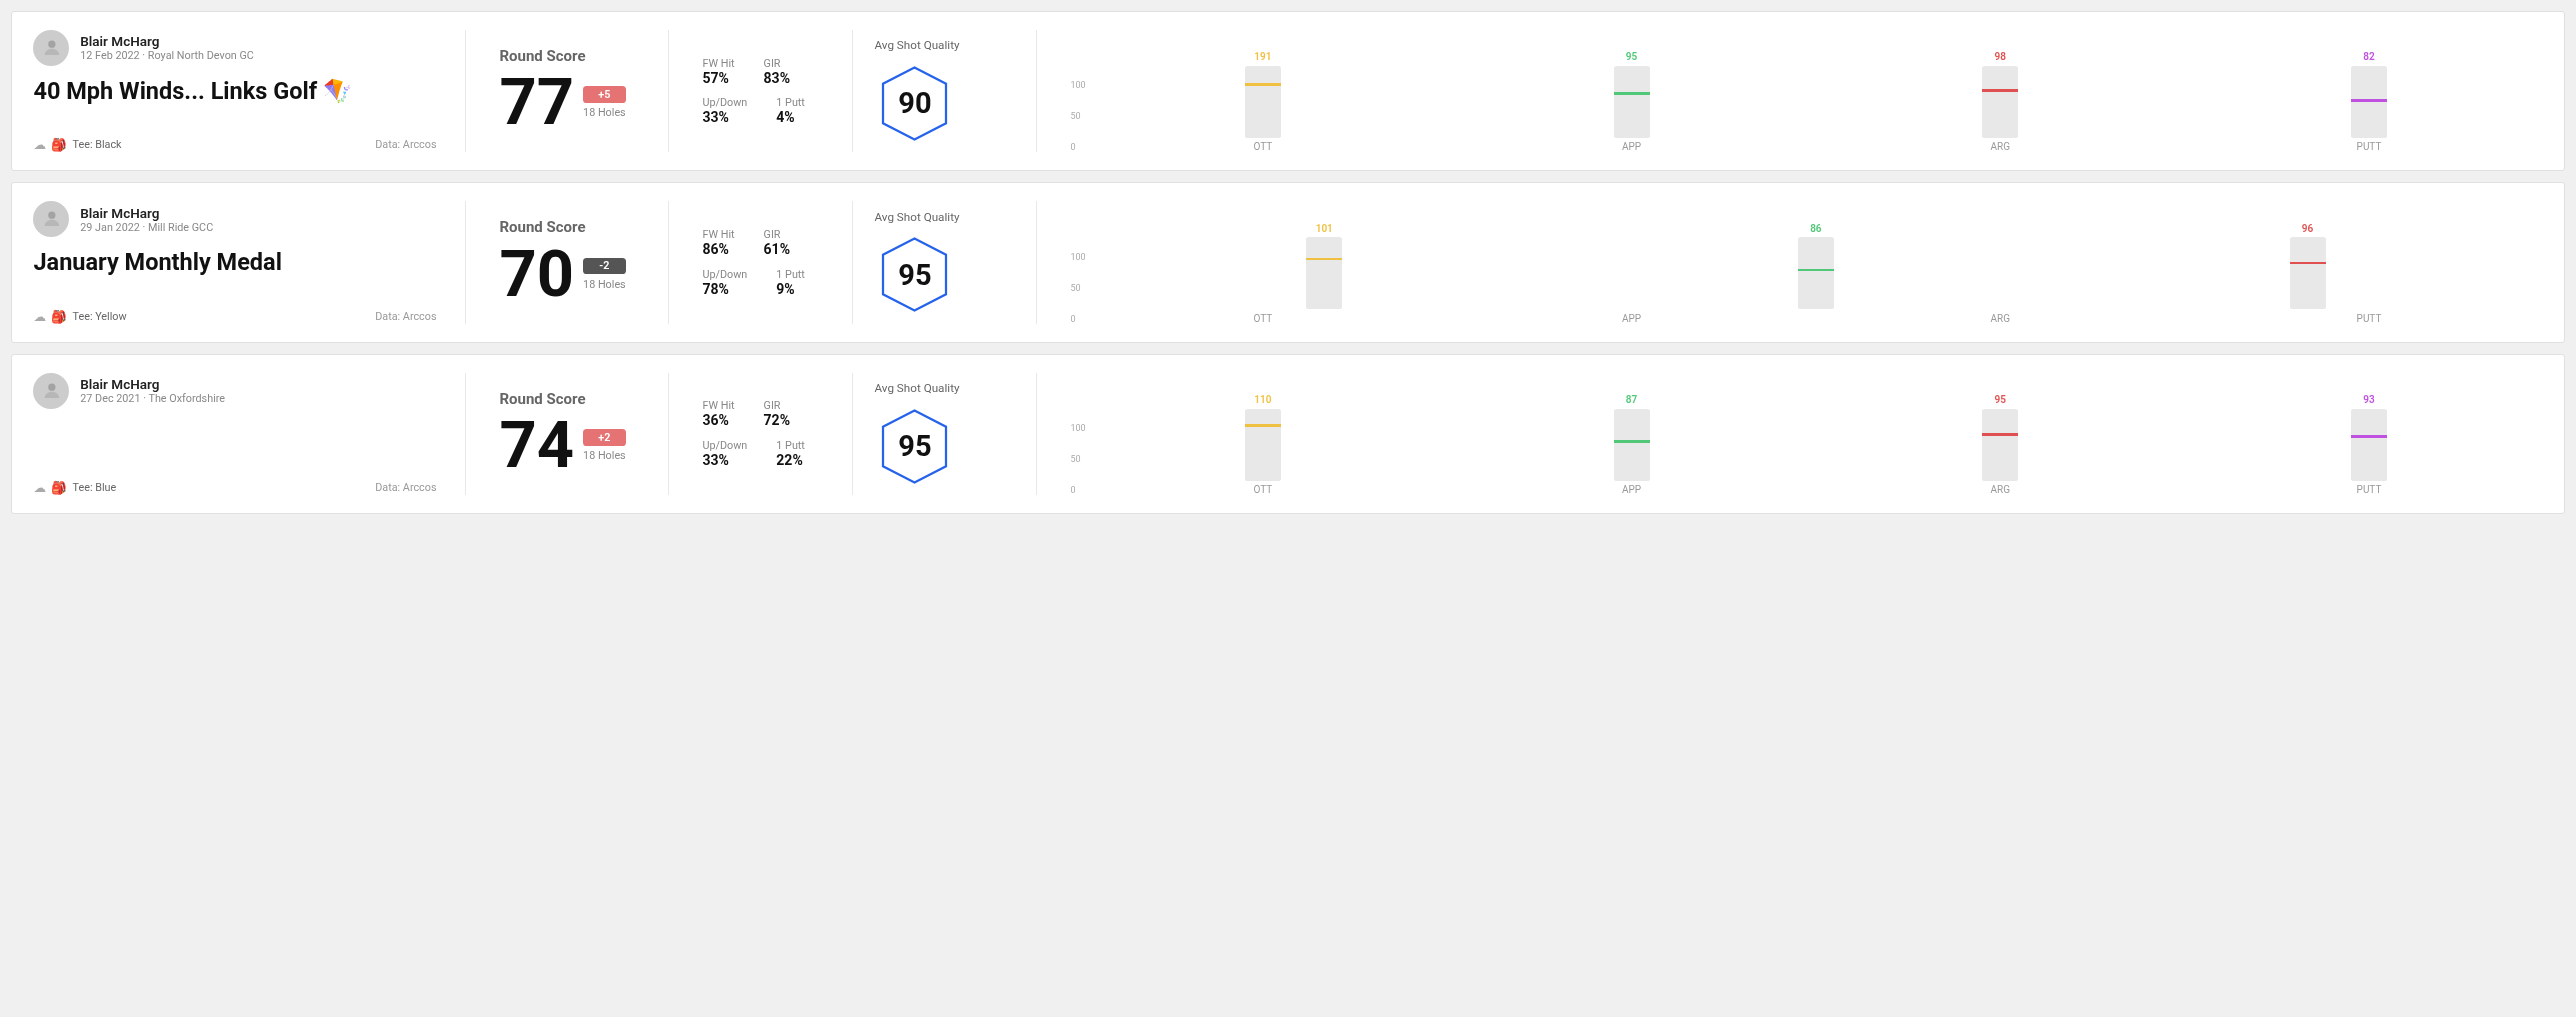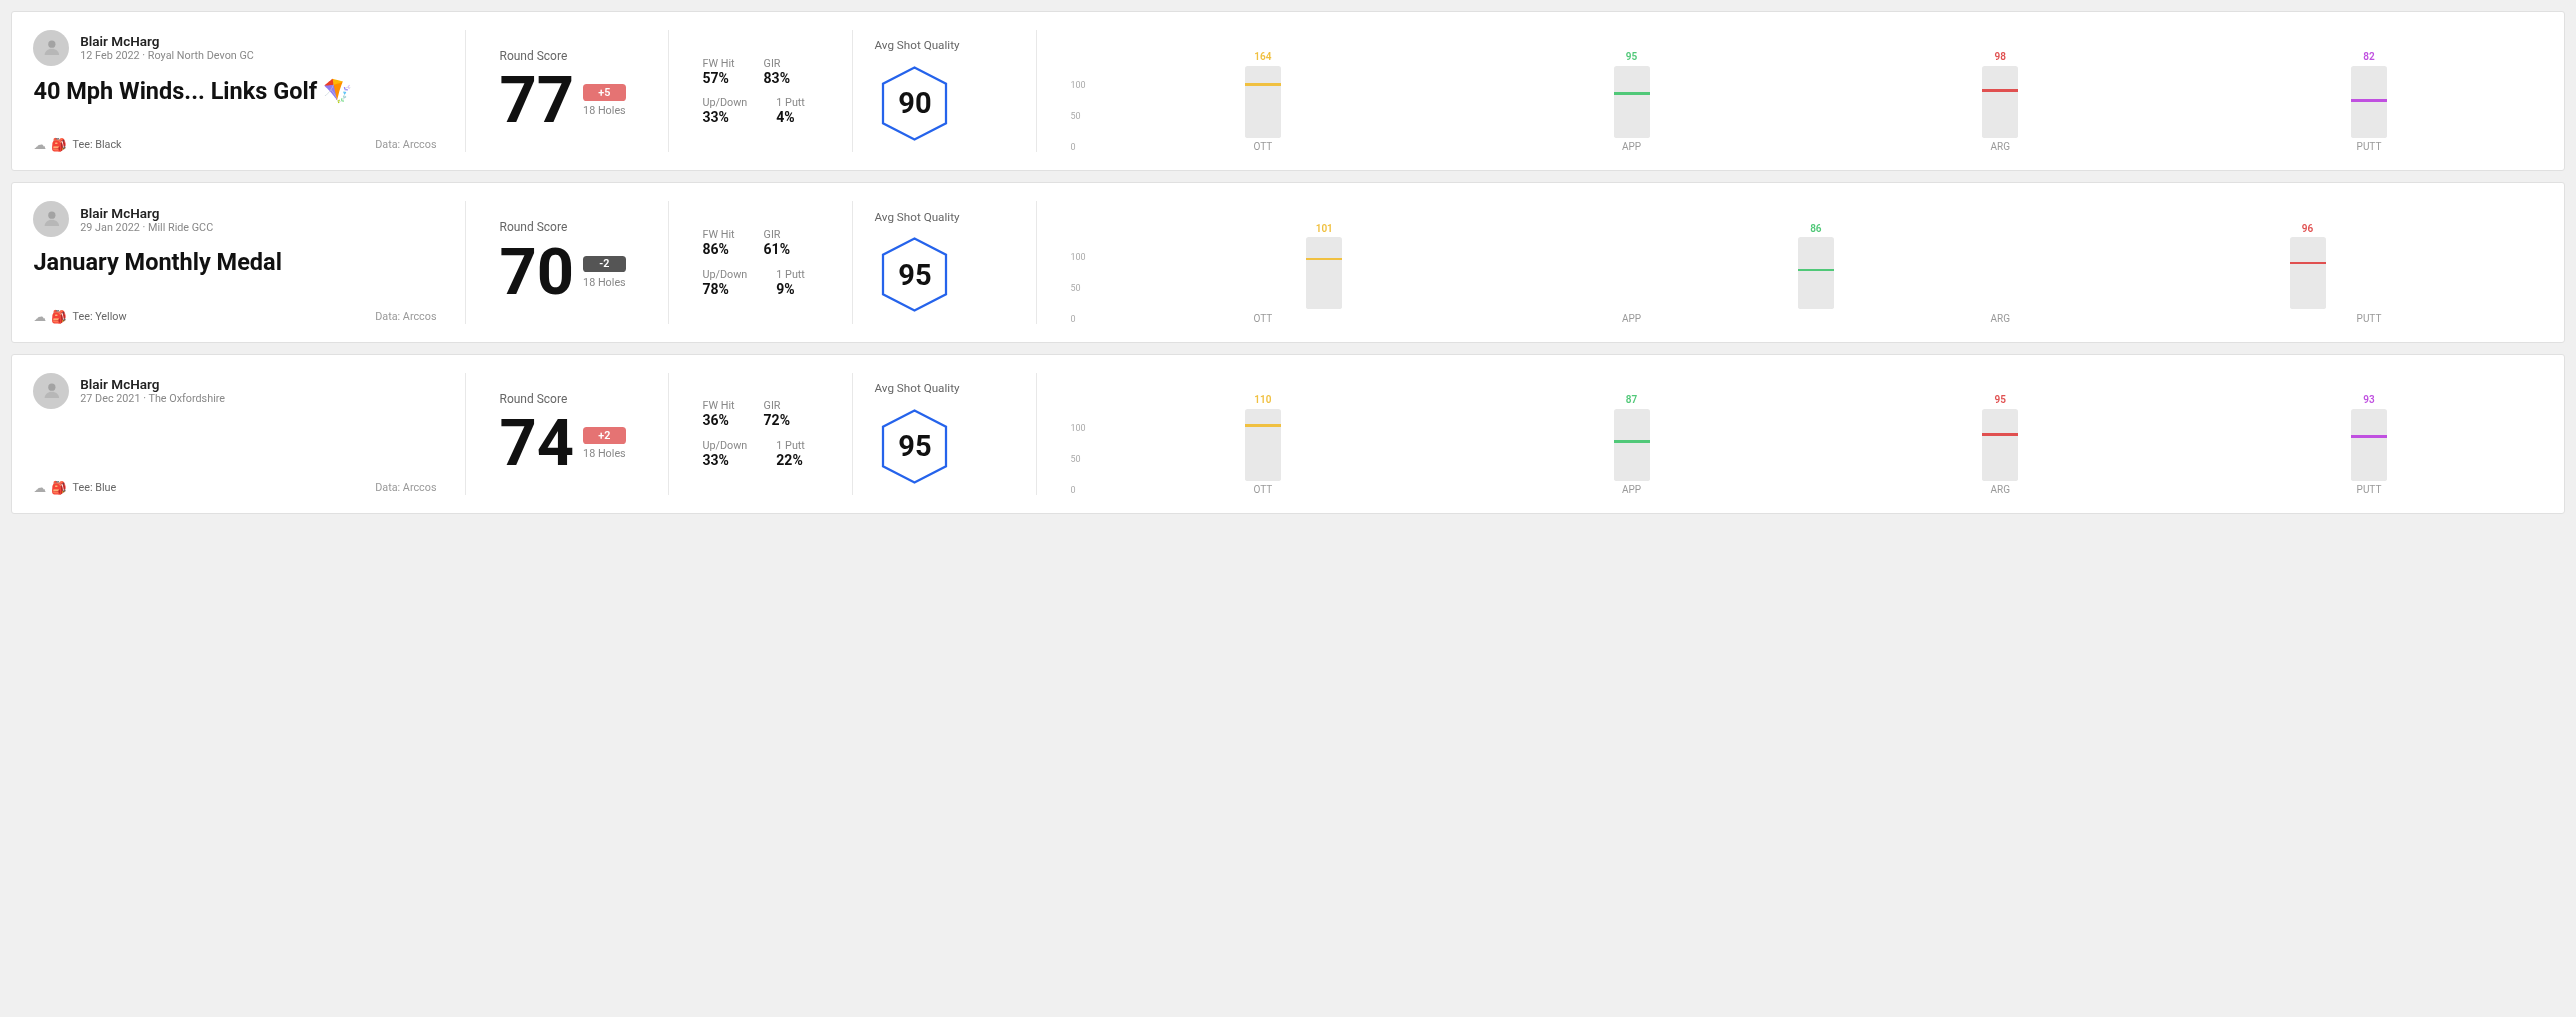--- a/index.html
+++ b/index.html
@@ -93,23 +93,24 @@
     
     .card-score {
       flex: 0 0 199px;
       display: flex;
       flex-direction: column;
       padding: 0 29px;
       border-right: 0.9px solid #e8e8e8;
       justify-content: center;
     }
     .score-label {
-      font-size: 12px;
+      font-size: 15px;
       color: #666;
       margin-bottom: 5.4px;
+      font-weight: bold;
     }
     .score-main {
       display: flex;
       align-items: center;
       gap: 9px;
     }
     .score-number {
       font-size: 65px;
       font-weight: 700;
       color: #111;
@@ -354,21 +355,21 @@
       <div class="chart-wrapper">
         <div class="bar-axis">
           <span>100</span>
           <span>50</span>
           <span>0</span>
         </div>
         <div style="flex:1;">
           <div class="chart-bars">
 
       <div class="bar-group">
-        <span class="bar-label-top" style="color:#f0c040">164</span>
+        <span class="bar-label-top" style="color:#f0c040">191</span>
         <div class="bar-container">
           <div class="bar-fill" style="height:52px; background:#e8e8e8;"></div>
           <div class="bar-colored-line" style="bottom:52px; background:#f0c040;"></div>
         </div>
       </div>
       <div class="bar-group">
         <span class="bar-label-top" style="color:#50c878">95</span>
         <div class="bar-container">
           <div class="bar-fill" style="height:43px; background:#e8e8e8;"></div>
           <div class="bar-colored-line" style="bottom:43px; background:#50c878;"></div>

